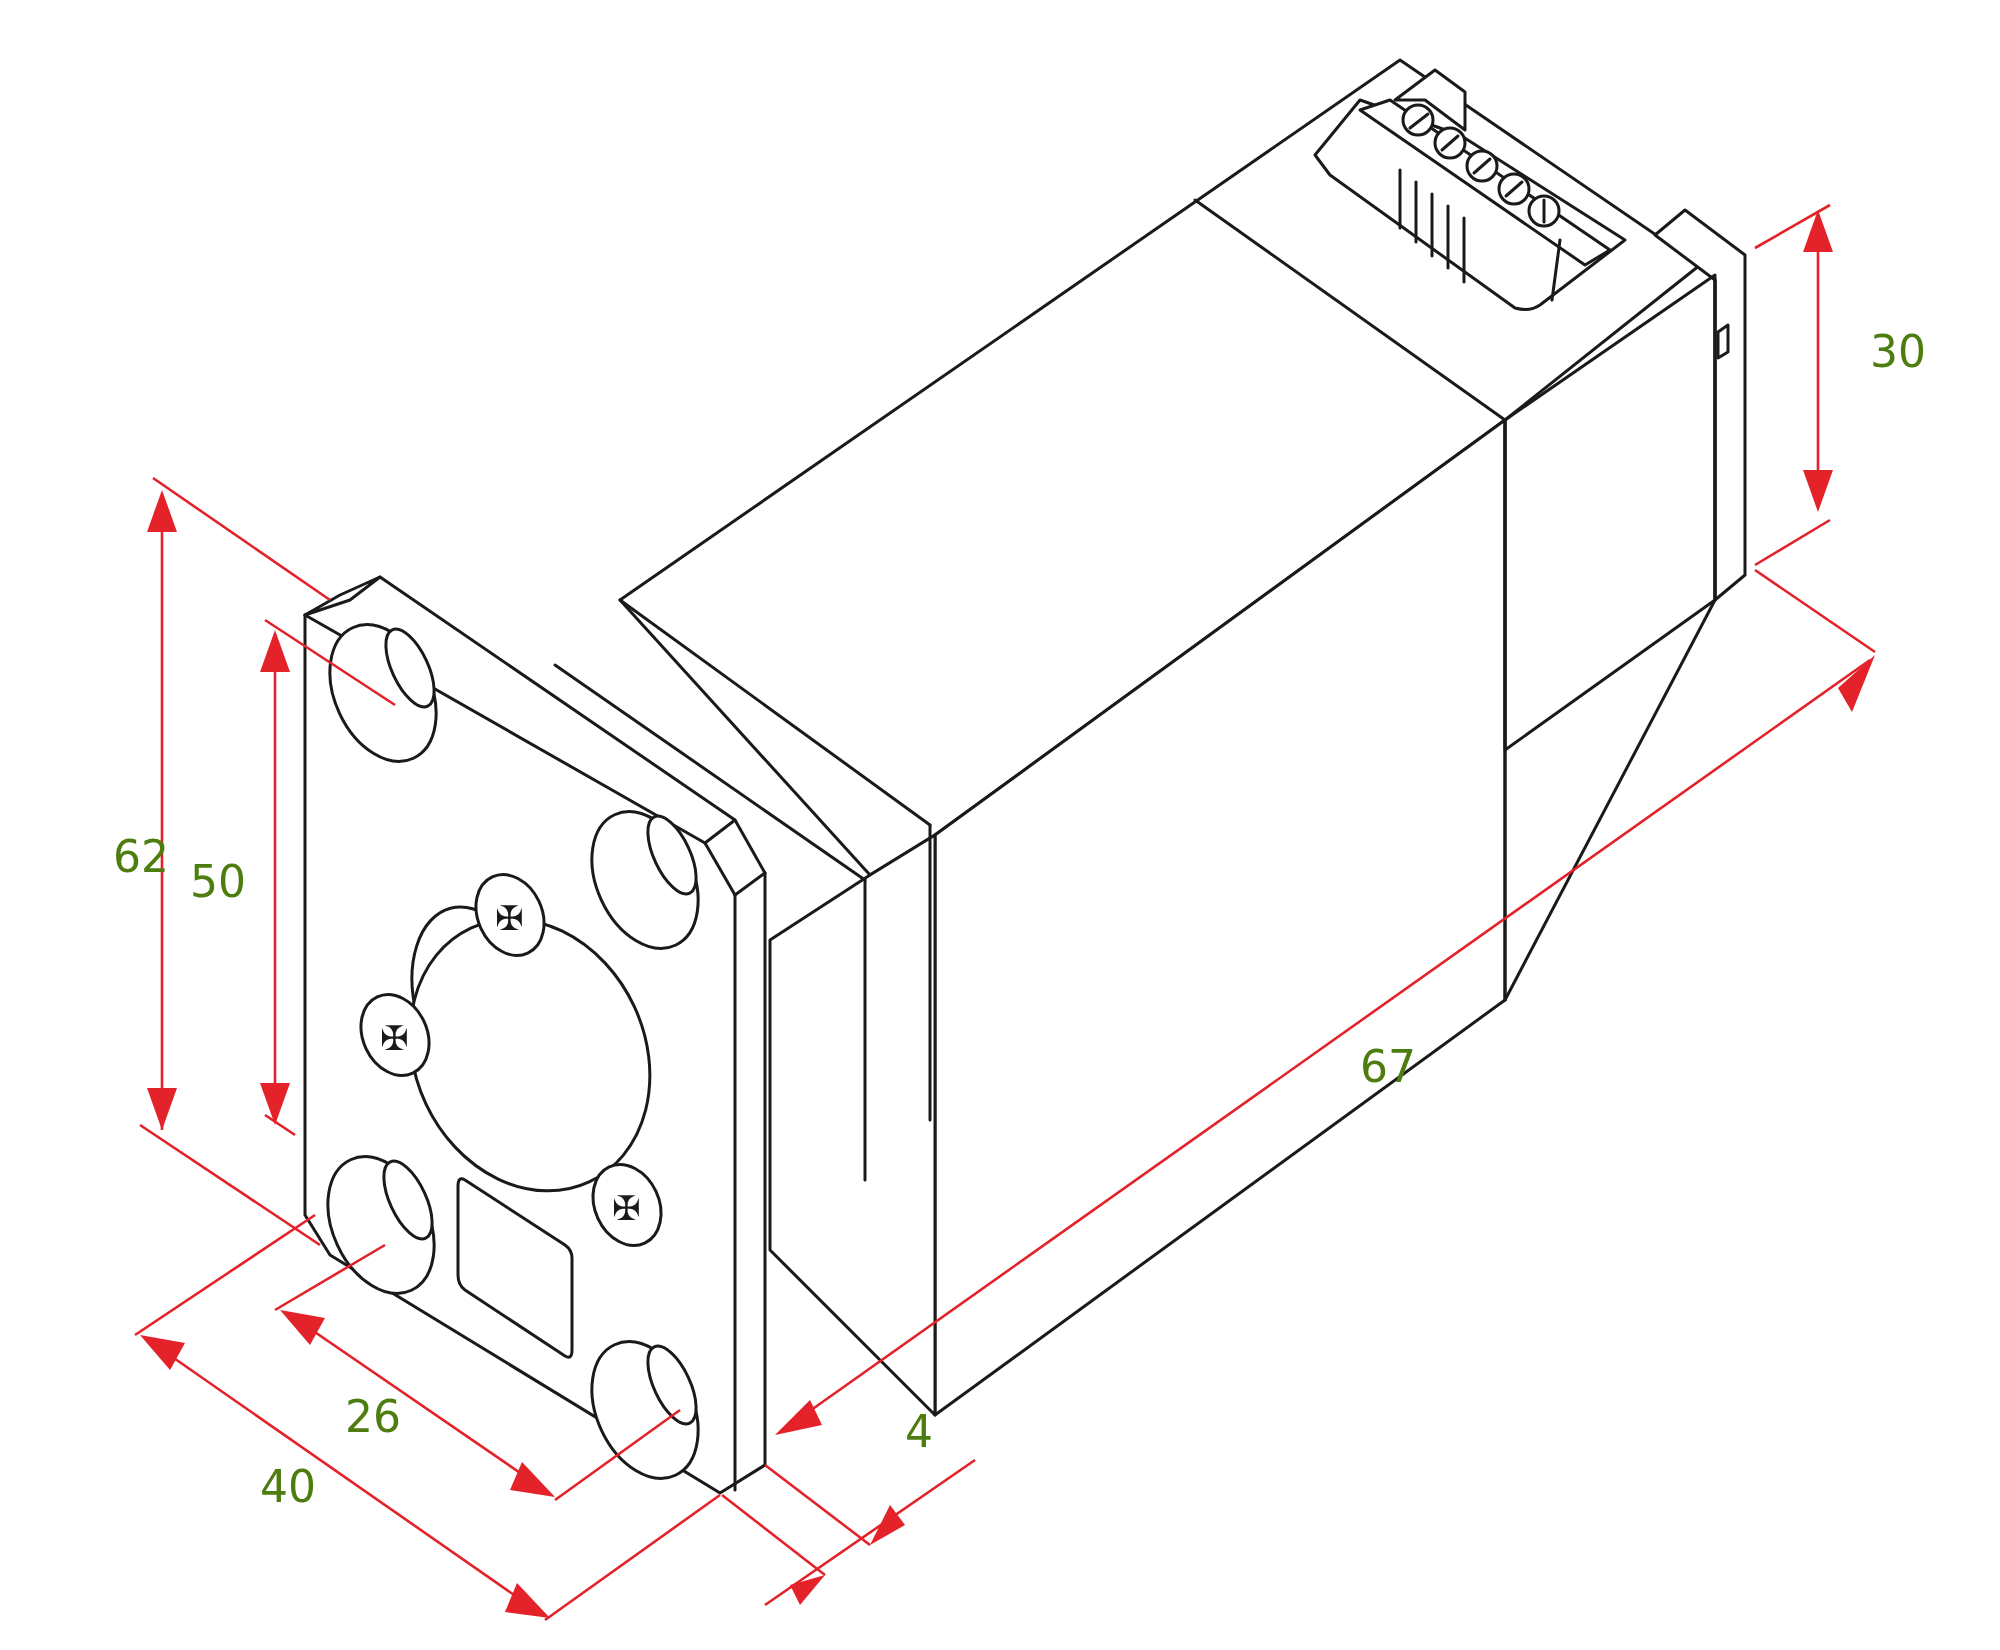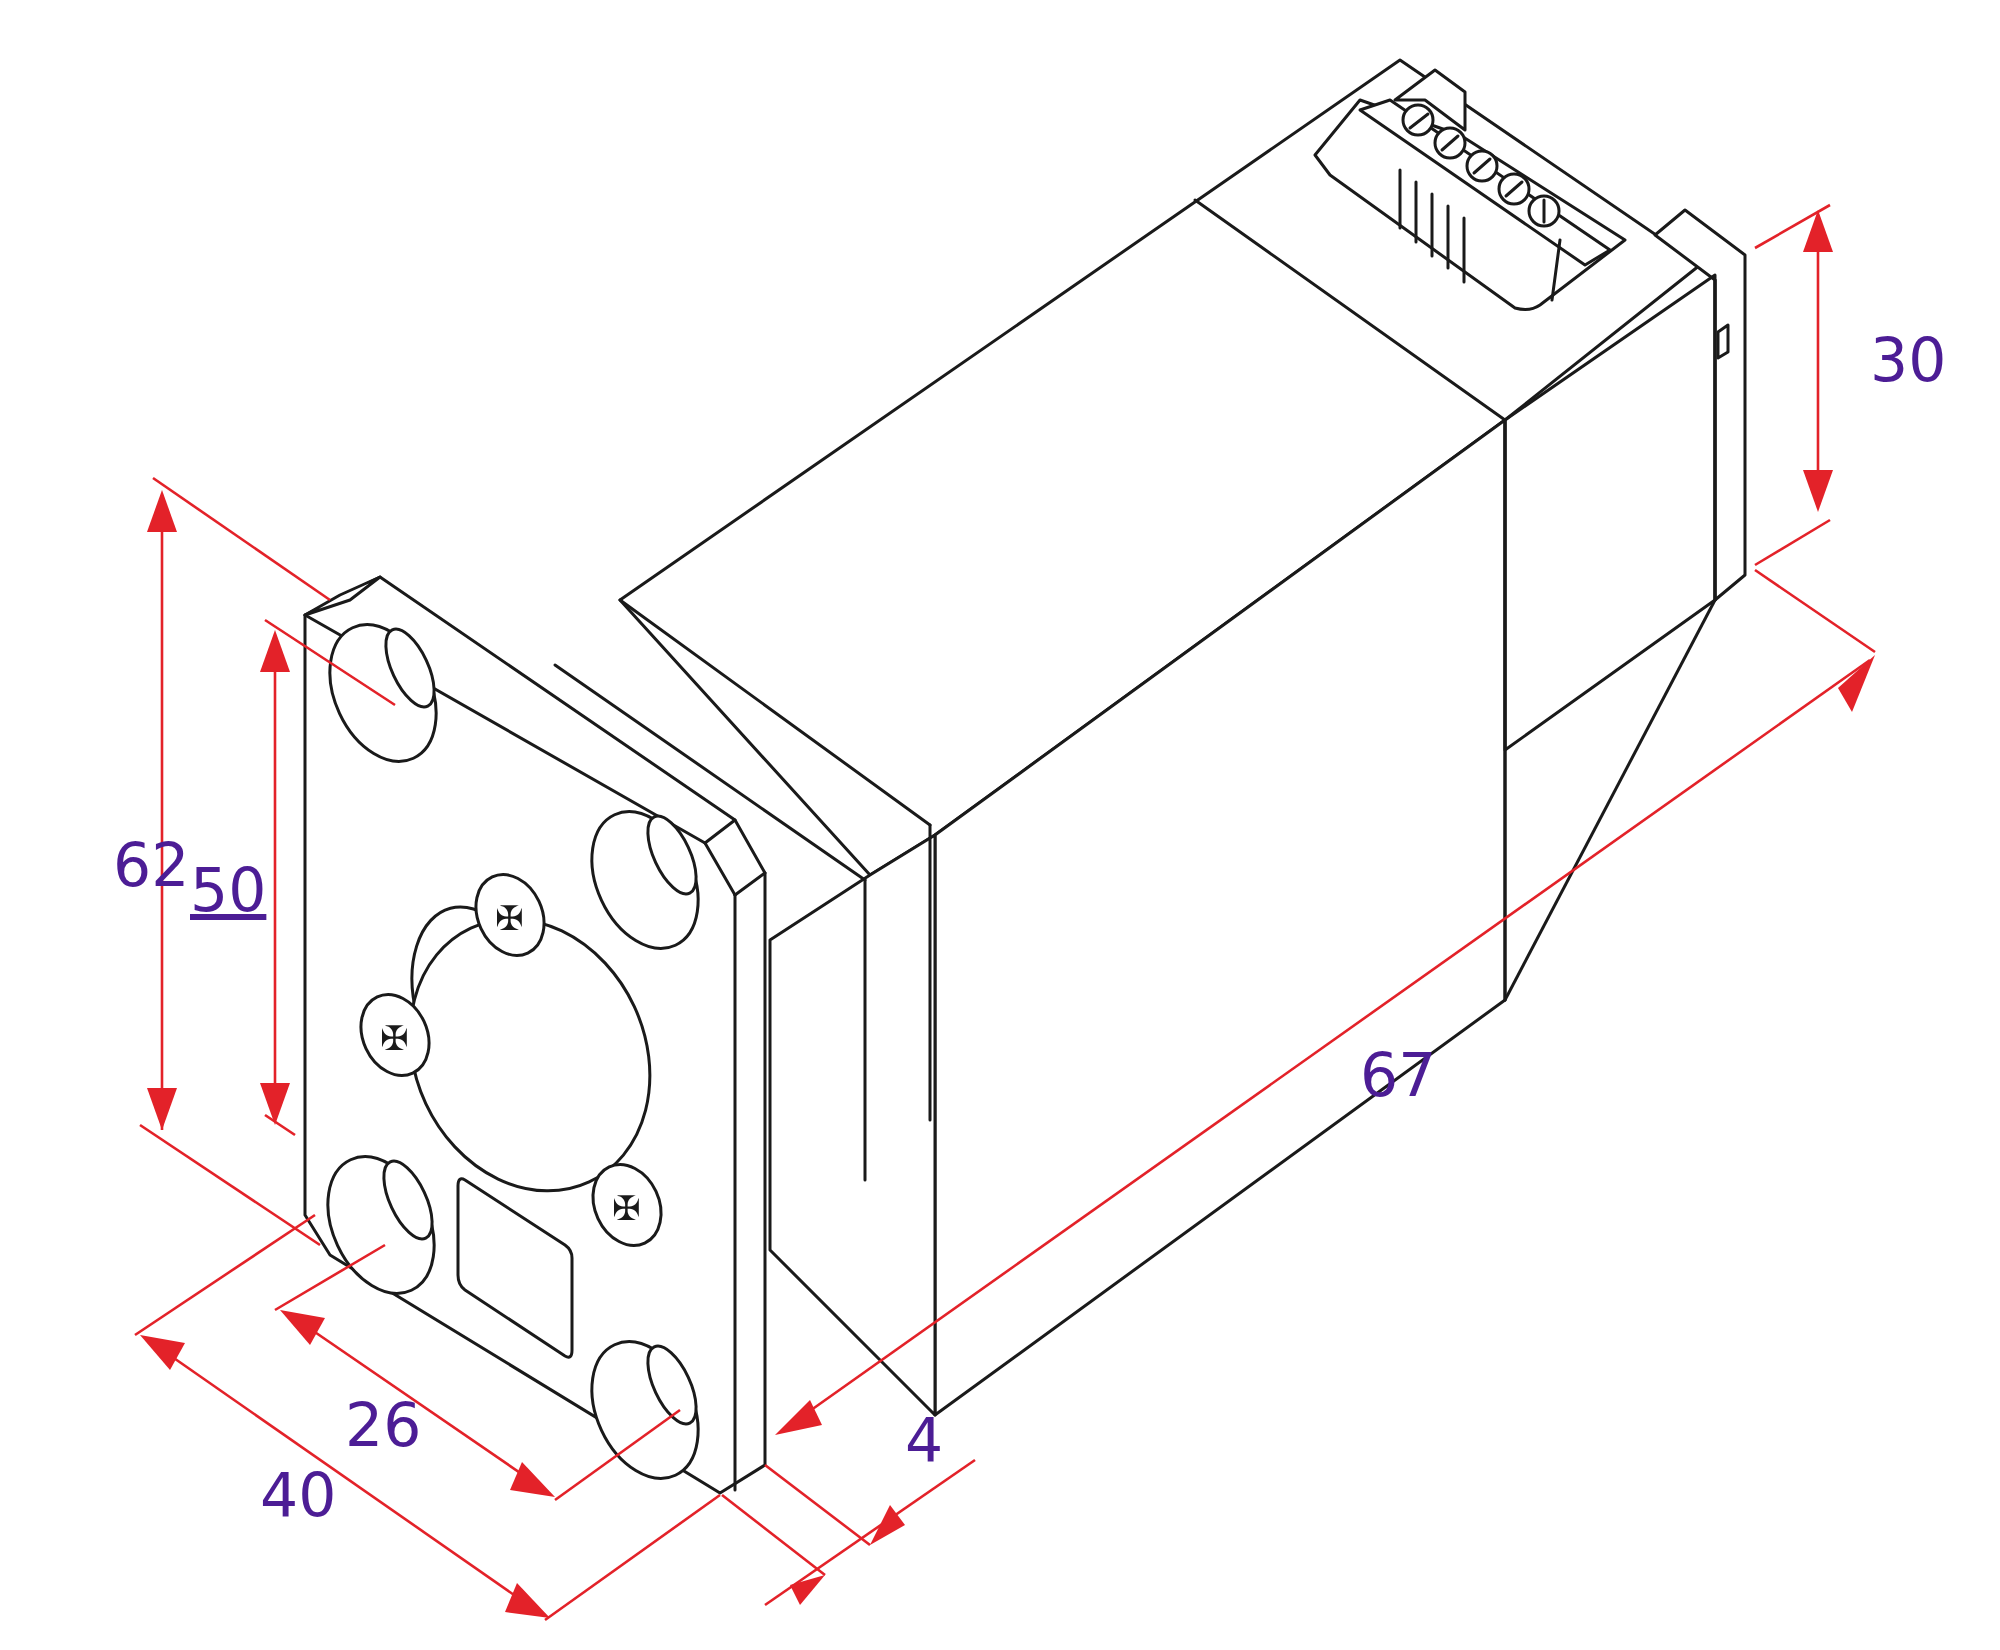--- a/index.html
+++ b/index.html
@@ -2,21 +2,21 @@
 <html><head>
 <meta charset="utf-8">
 <style>
   html,body{margin:0;padding:0;background:#ffffff;}
   body{width:2000px;height:1650px;overflow:hidden;position:relative;font-family:"DejaVu Sans","Liberation Sans",sans-serif;}
   #drawing{position:absolute;left:0;top:0;width:2000px;height:1650px;}
   .ln{fill:none;stroke:#1a1a1a;stroke-width:3;stroke-linejoin:round;stroke-linecap:round;}
   .lnw{fill:#ffffff;stroke:#1a1a1a;stroke-width:3;stroke-linejoin:round;}
   .dim{fill:none;stroke:#e32229;stroke-width:2.6;}
   .arr{fill:#e32229;stroke:none;}
-  .lbl{position:absolute;color:#4c1d95;font-family:"DejaVu Sans","Liberation Sans",sans-serif;font-size:60px;line-height:1;}
+  .lbl{position:absolute;color:#4d7c0f;font-family:"DejaVu Sans","Liberation Sans",sans-serif;font-size:44px;line-height:1;}
 </style>
 </head>
 <body>
 
 <svg id="drawing" viewBox="0 0 2000 1650" xmlns="http://www.w3.org/2000/svg">
 
   <g>
 
     <polygon class="lnw" points="620,600 1400,60 1700,265 1505,420 935,835 870,875"></polygon>
 
@@ -144,18 +144,18 @@
   <g>
     <line class="dim" x1="722" y1="1495" x2="825" y2="1575"></line>
     <line class="dim" x1="765" y1="1465" x2="870" y2="1545"></line>
     <line class="dim" x1="765" y1="1605" x2="975" y2="1460"></line>
     <polygon class="arr" points="825,1575 790,1585 800,1605"></polygon>
     <polygon class="arr" points="870,1545 905,1525 890,1505"></polygon>
   </g>
 </svg>
 
 <div class="lbl" style="left:70px;top:835px;margin-left:43px;">62</div>
-<div class="lbl" style="left:190px;top:860px;text-decoration:underline;">50</div>
+<div class="lbl" style="left:190px;top:860px;">50</div>
 <div class="lbl" style="left:1870px;top:330px;">30</div>
 <div class="lbl" style="left:1360px;top:1045px;">67</div>
 <div class="lbl" style="left:345px;top:1395px;text-align:right;">26</div>
 <div class="lbl" style="left:260px;top:1465px;">40</div>
 <div class="lbl" style="left:905px;top:1410px;">4</div>
 
 </body></html>

